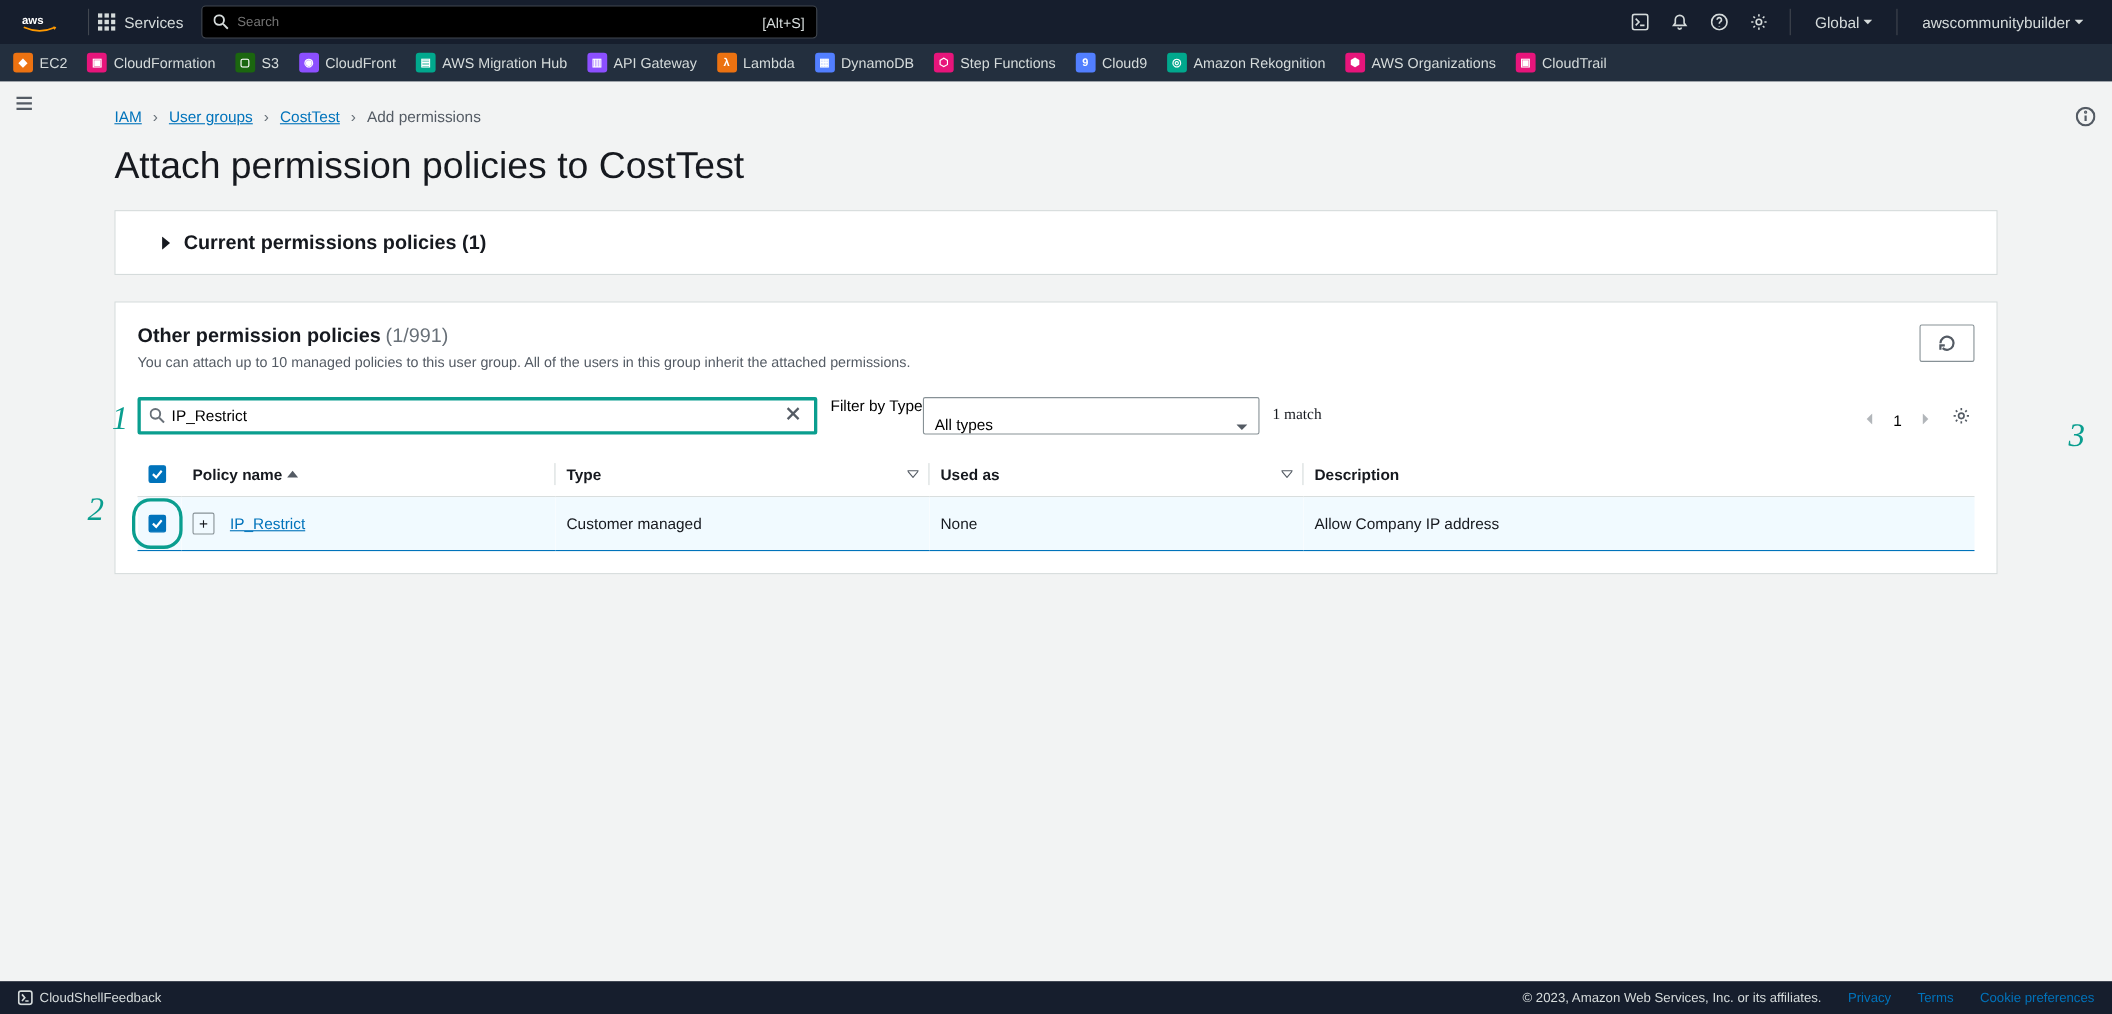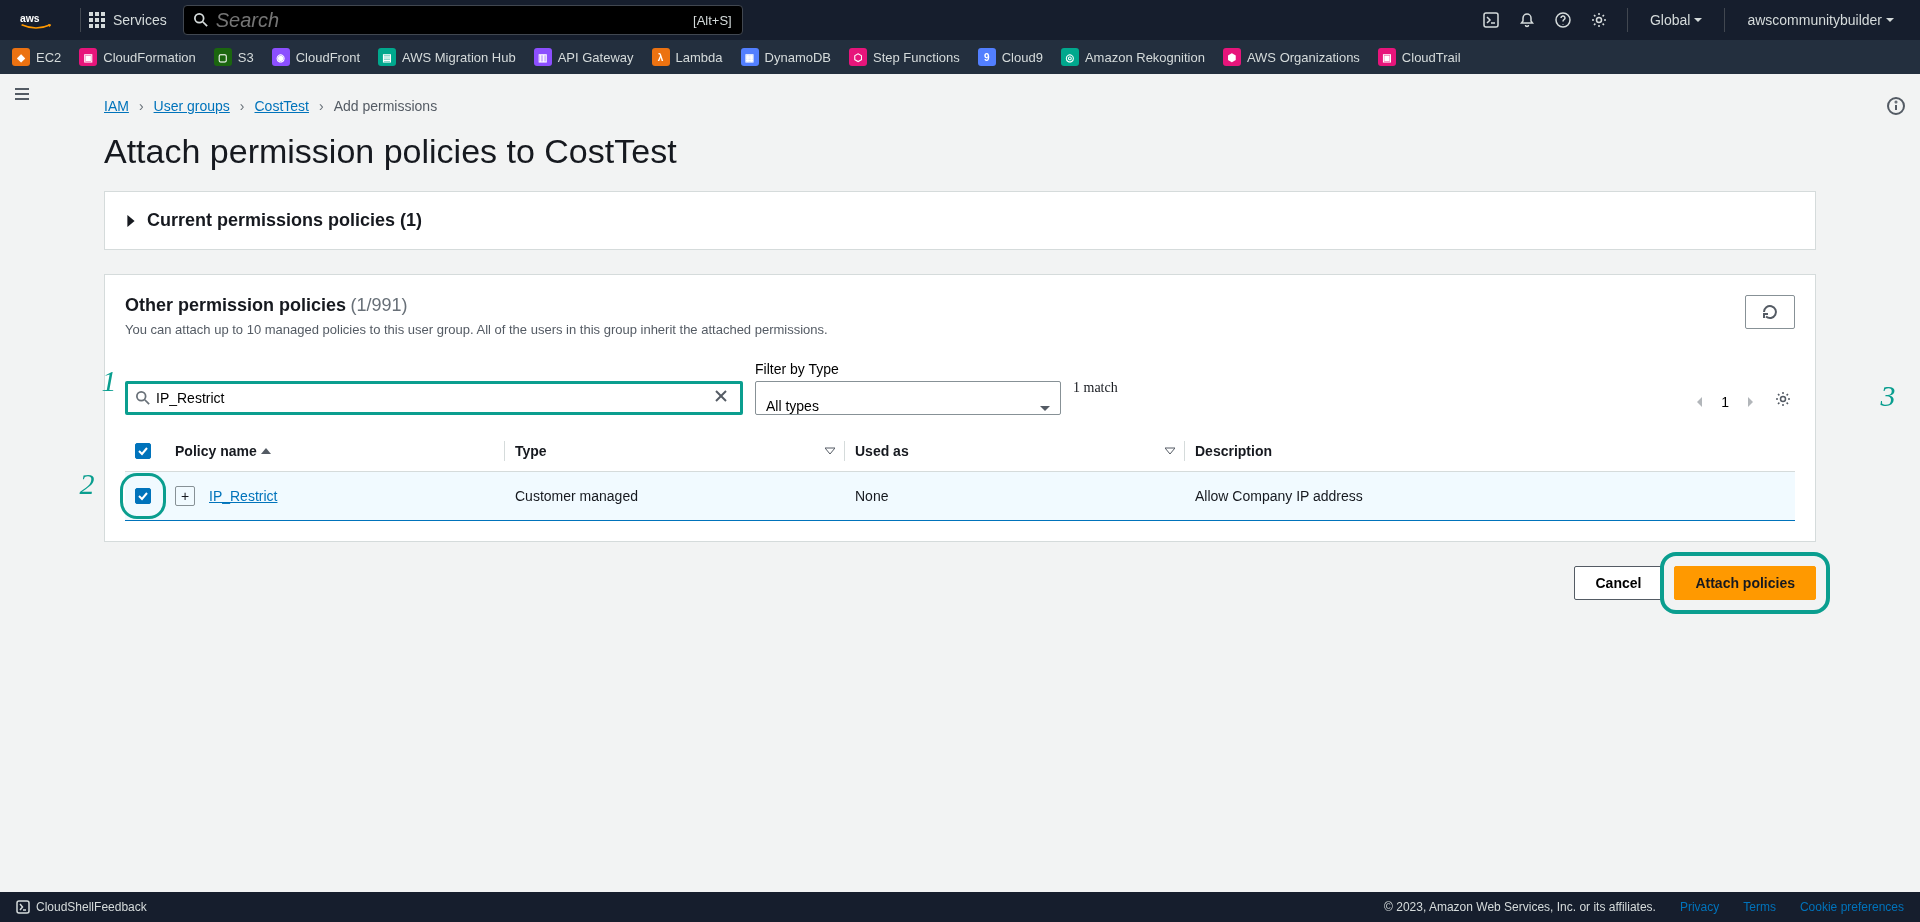--- a/index.html
+++ b/index.html
@@ -7,21 +7,21 @@
 
 
 .topnav { height: 40px; background: #161e2d; display: flex; align-items: center; color: #d5dbdb; }
 .aws-logo { margin: 0 20px; font-weight: bold; font-size: 16px; color: #fff; display:flex; align-items:center; }
 .aws-logo svg { width: 32px; height: 20px; }
 .nav-divider { width:1px; height:24px; background:#414750; margin:0 8px; }
 .services-btn { display:flex; align-items:center; gap:8px; font-size:14px; cursor:pointer; }
 .services-btn svg { width:16px; height:16px; fill:#d5dbdb; }
 .search-box { margin-left:16px; background:#000; border:1px solid #414750; border-radius:4px; height:30px; width:560px; display:flex; align-items:center; padding:0 10px; }
 .search-box svg { width:14px; height:14px; fill:#d5dbdb; margin-right:8px; }
-.search-box input { background:transparent; border:none; outline:none; color:#d5dbdb; font-style:italic; flex:1; font-size:20px; }
+.search-box input { background:transparent; border:none; outline:none; color:#d5dbdb; flex:1; font-size:12px; }
 .search-kbd { color:#d5dbdb; font-size:13px; }
 .nav-right { margin-left:auto; display:flex; align-items:center; gap:4px; padding-right:16px; }
 .nav-icon-btn { width:32px; height:32px; display:flex; align-items:center; justify-content:center; cursor:pointer; }
 .nav-icon-btn svg { width:16px; height:16px; fill:#d5dbdb; stroke:#d5dbdb; }
 .region-sel { font-size:14px; color:#d5dbdb; padding:0 10px; cursor:pointer; display:flex; align-items:center; gap:4px; }
 .region-sel svg, .acct-sel svg { width:8px; height:8px; fill:#d5dbdb; }
 .acct-sel { font-size:14px; color:#d5dbdb; padding:0 10px; cursor:pointer; display:flex; align-items:center; gap:4px; }
 
 
 .shortcut-bar { height:34px; background:#232f3e; display:flex; align-items:center; padding:0 12px; gap:18px; }
@@ -38,21 +38,21 @@
 .info-toggle svg { width:18px; height:18px; fill:none; stroke:#545b64; stroke-width:2; }
 
 
 .content { position:absolute; left:50px; right:50px; top:74px; padding:24px 54px 0 54px; }
 .breadcrumb { font-size:14px; display:flex; align-items:center; gap:10px; margin-bottom:18px; }
 .breadcrumb a { color:#0073bb; text-decoration:underline; cursor:pointer; }
 .breadcrumb .sep { color:#687078; }
 .breadcrumb .current { color:#545b64; }
 h1 { font-size:34px; font-weight:400; color:#16191f; margin-bottom:20px; }
 
-.panel { background:#fff; border:1px solid #d5dbdb; margin-bottom:24px; }
+.panel { background:#fff; border:1px solid #d5dbdb; margin-bottom:24px;padding-left:20px; }
 .panel.collapsed .panel-header { padding:18px 20px; display:flex; align-items:center; gap:10px; cursor:pointer; }
 .panel.collapsed .panel-header svg { width:12px; height:12px; fill:#16191f; }
 .panel-title { font-size:18px; font-weight:700; color:#16191f; }
 
 .policies-panel { background:#fff; border:1px solid #d5dbdb; padding:20px; }
 .policies-header { display:flex; align-items:flex-start; }
 .policies-header-left { flex:1; }
 .policies-header h2 { font-size:18px; font-weight:700; color:#16191f; display:inline; }
 .policies-header .count { font-size:18px; font-weight:400; color:#687078; }
 .policies-header p { font-size:13px; color:#545b64; margin-top:6px; }
@@ -61,21 +61,21 @@
 
 
 .filter-row { display:flex; align-items:flex-end; gap:12px; margin-top:24px; }
 .search-field { position:relative; width:618px; }
 .search-field .search-wrap { border:1px solid #879196; height:34px; display:flex; align-items:center; padding:0 8px; border-radius:2px; }
 .search-field .search-wrap.hl { border:3px solid #0a9e8f; }
 .search-field svg { width:14px; height:14px; fill:#687078; }
 .search-field input { border:none; outline:none; flex:1; font-size:14px; margin-left:6px; }
 .clear-btn { cursor:pointer; padding:4px; }
 .clear-btn svg { width:14px; height:14px; stroke:#545b64; stroke-width:2; fill:none; }
-.filter-type { display:flex; flex-direction:column; }
+.filter-type { display:flex; flex-direction:row; }
 .filter-type label { font-size:14px; margin-bottom:4px; }
 .select-box { width:306px; height:34px; border:1px solid #879196; display:flex; align-items:flex-end; justify-content:space-between; padding:0 10px; cursor:pointer; border-radius:2px; font-size:14px; }
 .select-box svg { width:10px; height:10px; fill:#545b64; }
 .match-info { font-size:14px; color:#16191f; align-self:center; height:34px; display:flex; align-items:center;font-family:Liberation Serif, serif; }
 .spacer { flex:1; }
 .paginator { display:flex; align-items:center; gap:12px; }
 .paginator svg { width:10px; height:10px; fill:#687078; }
 .page-btn { cursor:pointer; padding:4px; }
 .page-btn.disabled { opacity:0.5; cursor:default; }
 .page-num { font-size:14px; }
@@ -371,24 +371,20 @@
           <td class="td"><span class="expand-btn">+</span><a class="plink">IP_Restrict</a></td>
           <td class="td">Customer managed</td>
           <td class="td">None</td>
           <td class="td">Allow Company IP address</td>
         </tr>
       </tbody>
     </table>
     <div class="callout" style="right:-36px; top:304px;">3</div>
   </div>
 
-  <div class="actions">
-    <button class="btn btn-cancel">Cancel</button>
-    <button class="btn btn-primary hl">Attach policies</button>
-  </div>
 </div>
 
 <div class="footer">
   <div class="footer-left">
     <span class="cs">
         <svg viewBox="0 0 14 14">
           <rect x="1" y="1" width="12" height="12" rx="2"></rect>
           <path d="M4 4l2.5 3L4 10M7 10h3"></path>
         </svg>
         <span>CloudShell</span>

